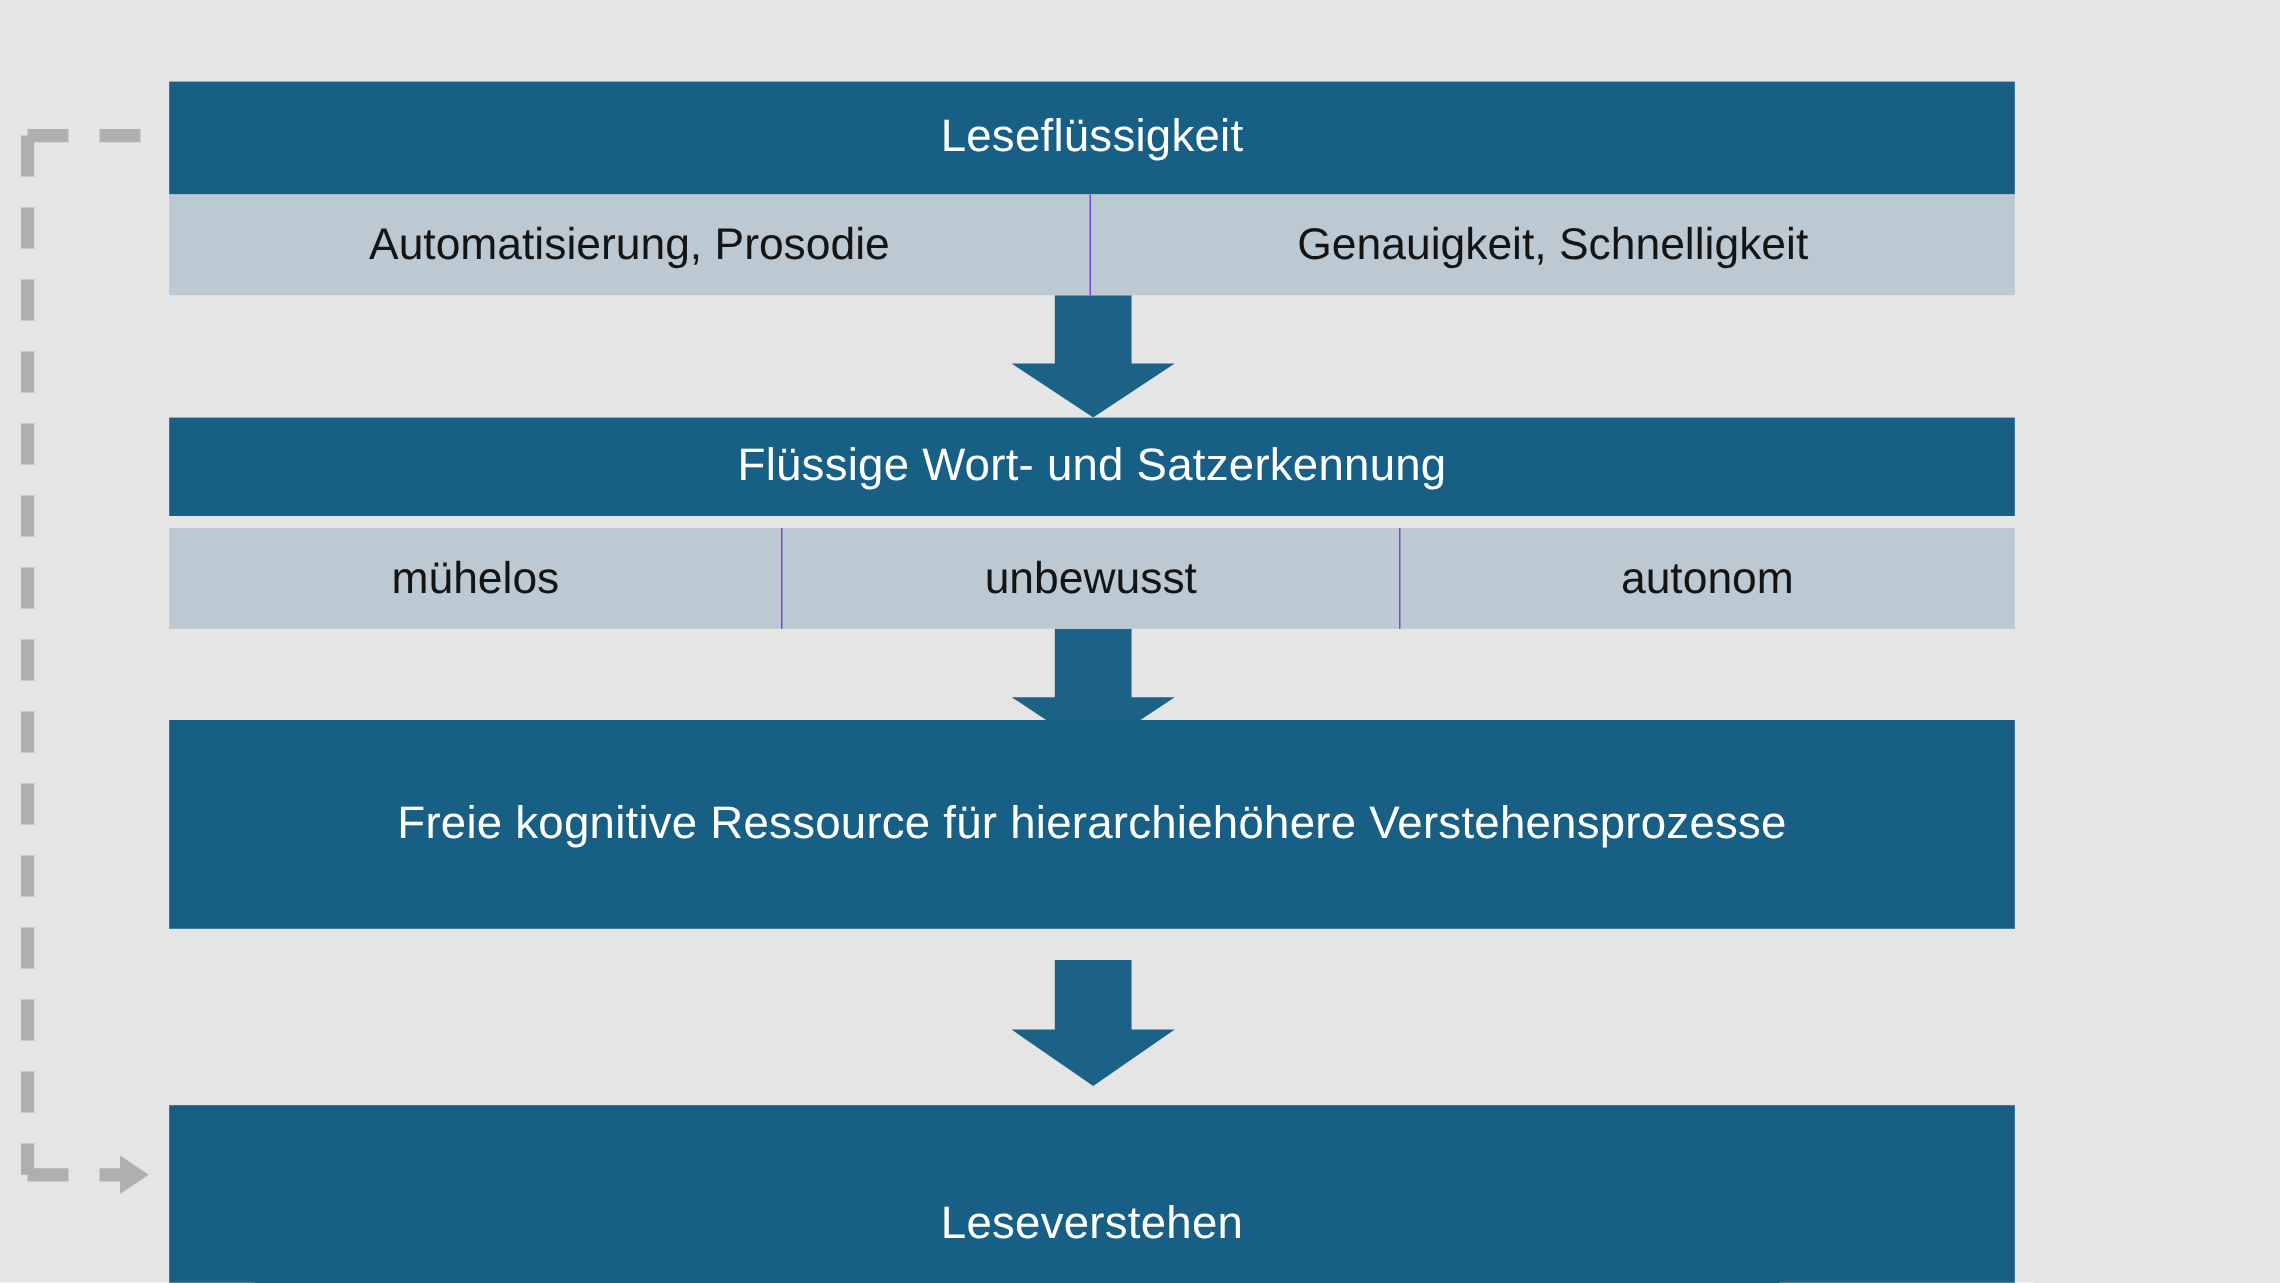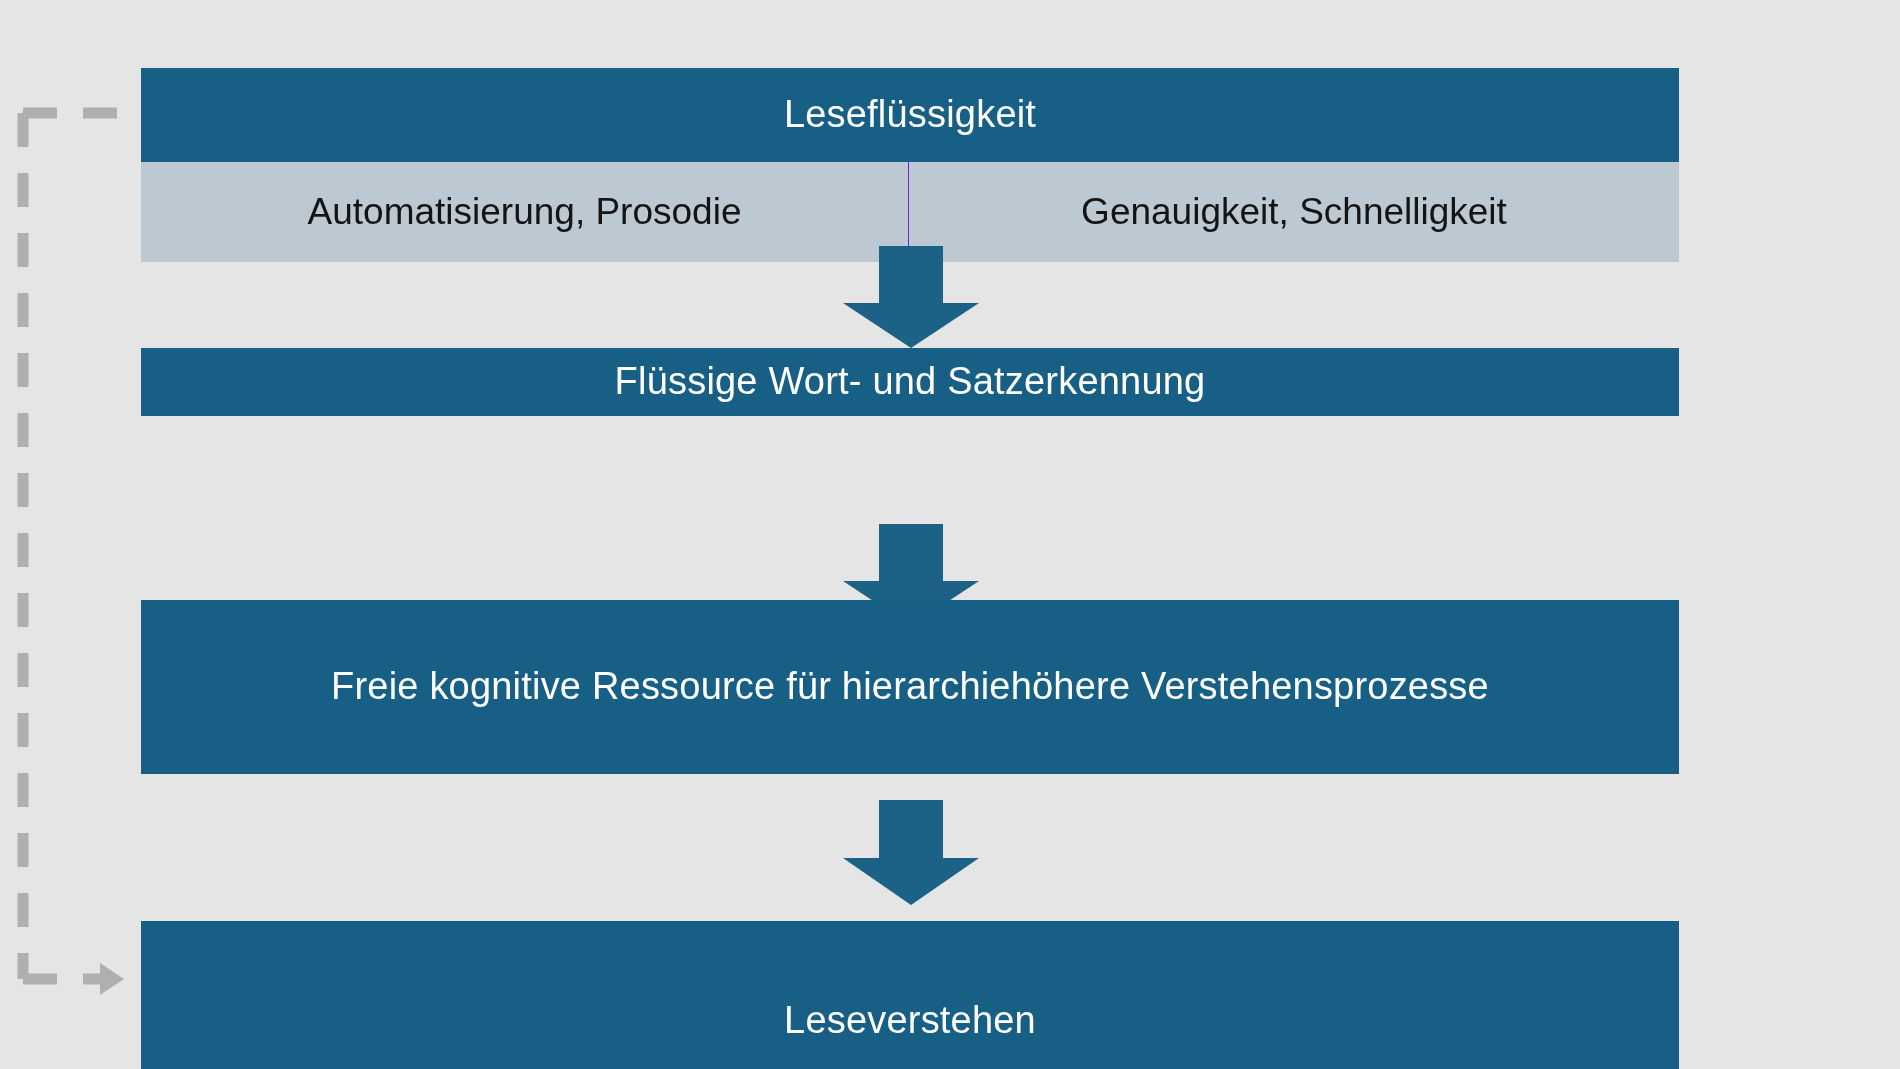--- a/index.html
+++ b/index.html
@@ -68,23 +68,23 @@
     box-sizing: border-box;
     position: relative;
   }
 
   .band-light .cell + .cell {
     border-left: 1px solid #6d28d9;
   }
 
   
   #block-1-header { top: 68px;  height: 94px; }
-  #block-1-sub    { top: 162px; height: 100px; }
+  #block-1-sub    { top: 162px; height: 84px; }
 
-  #block-2-header { top: 348px; height: 68px; text-align: right; }
+  #block-2-header { top: 348px; height: 82px; text-align: right; }
   #block-2-sub    { top: 440px; height: 84px; }
 
   #block-3        { top: 600px; height: 174px; align-items: center; }
   #block-3 .band-title { font-size: 38px; }
 
   #block-4        { top: 905px; height: 200px; margin-top: 16px; }
 
   
   #block-1-sub .cell:nth-child(1) { flex: 766 1 0; }
   #block-1-sub .cell:nth-child(2) { flex: 769 1 0; }
@@ -150,20 +150,31 @@
   <div class="down-arrow" id="arrow-1">
     <svg viewBox="0 0 136 102" xmlns="http://www.w3.org/2000/svg" preserveAspectRatio="none">
       <polygon points="36,0 100,0 100,57 136,57 68,102 0,57 36,57" fill="#1C6286"></polygon>
     </svg>
   </div>
 
   <div class="block band-dark" id="block-2-header">
     <span class="band-title">Flüssige Wort- und Satzerkennung</span>
   </div>
 
+  <div class="block band-light" id="block-2-sub">
+    <div class="cell">
+      <span>mühelos</span>
+    </div>
+    <div class="cell">
+      <span>unbewusst</span>
+    </div>
+    <div class="cell">
+      <span>autonom</span>
+    </div>
+  </div>
 
   <div class="down-arrow" id="arrow-2">
     <svg viewBox="0 0 136 102" xmlns="http://www.w3.org/2000/svg" preserveAspectRatio="none">
       <polygon points="36,0 100,0 100,57 136,57 68,102 0,57 36,57" fill="#1C6286"></polygon>
     </svg>
   </div>
 
   <div class="block band-dark" id="block-3">
     <span class="band-title">Freie kognitive Ressource für hierarchiehöhere Verstehensprozesse</span>
   </div>

